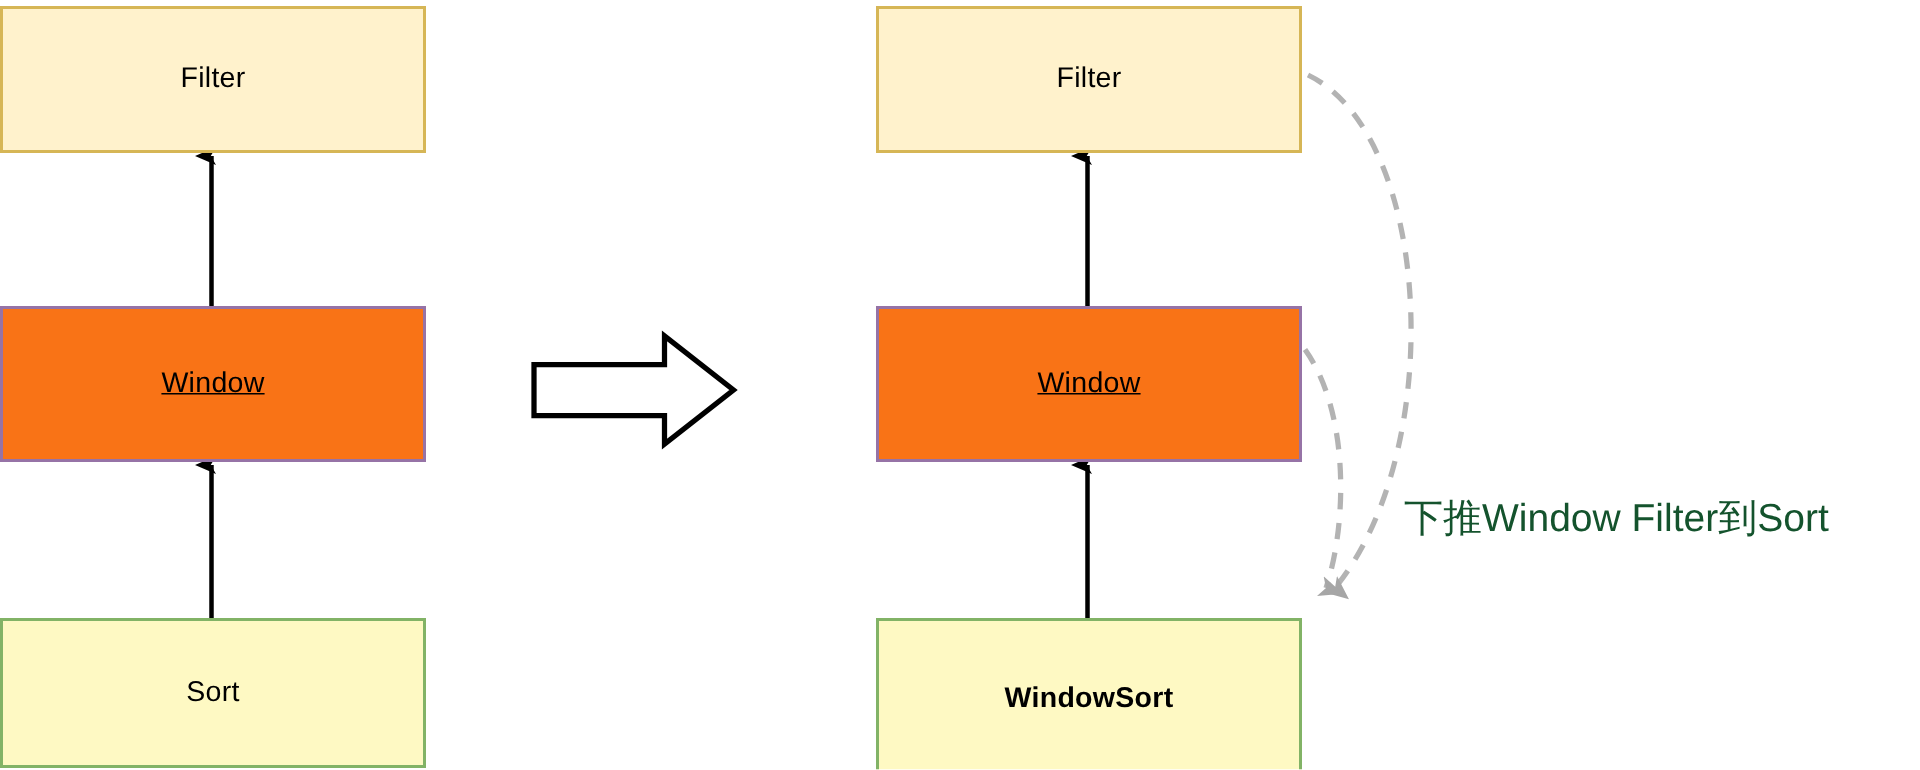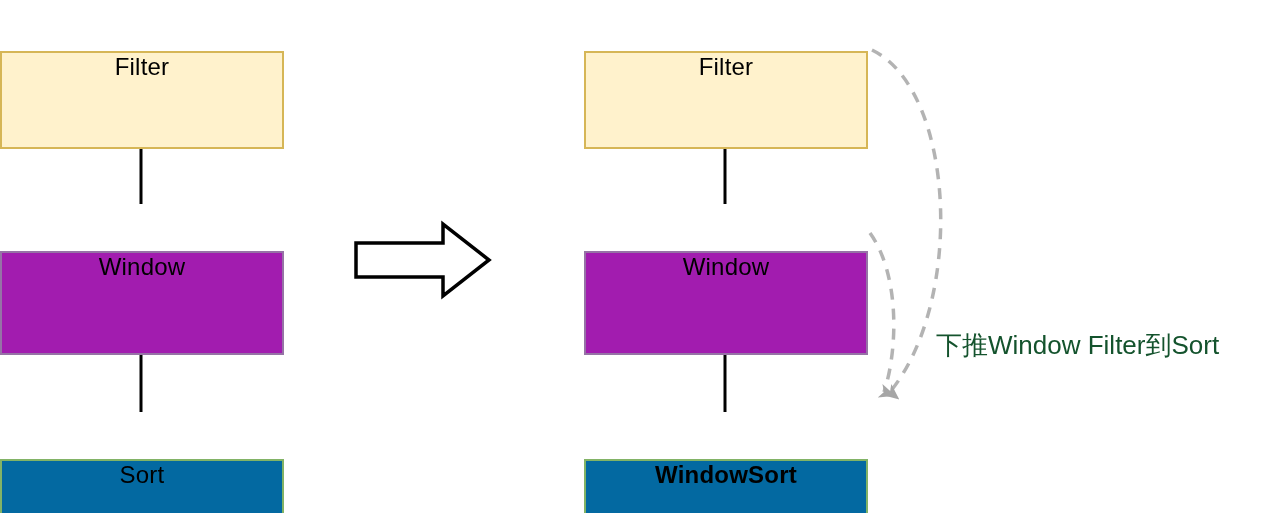--- a/index.html
+++ b/index.html
@@ -14,32 +14,31 @@
     background: #ffffff;
     font-family: "Liberation Sans", "DejaVu Sans", sans-serif;
     overflow: hidden;
   }
   .node {
     position: absolute;
     box-sizing: border-box;
     border-width: 2px;
     border-style: solid;
     display: flex;
-    align-items: flex-start;
+    align-items: center;
     justify-content: center;
-    font-size: 24px;
+    font-size: 19px;
     color: #000000;
     letter-spacing: 0.2px;
-    margin-top: 47px;
   }
   .node.bold { font-weight: bold; }
 
   .node-filter   { background: #fff2cc; border-color: #d6b656; }
-  .node-window   { background: #a21caf; border-color: #9673a6; }
-  .node-sort     { background: #0369a1; border-color: #82b366; }
+  .node-window   { background: #f97316; border-color: #9673a6; text-decoration: underline; }
+  .node-sort     { background: #fef9c3; border-color: #82b366; }
 
   
   #filter-left   { left: 0px;   top: 4px;   width: 284px; height: 98px;  }
   #window-left   { left: 0px;   top: 204px; width: 284px; height: 104px; }
   #sort-left     { left: 0px;   top: 412px; width: 284px; height: 100px; }
 
   
   #filter-right  { left: 584px; top: 4px;   width: 284px; height: 98px;  }
   #window-right  { left: 584px; top: 204px; width: 284px; height: 104px; }
   #sort-right    { left: 584px; top: 412px; width: 284px; height: 108px; }

